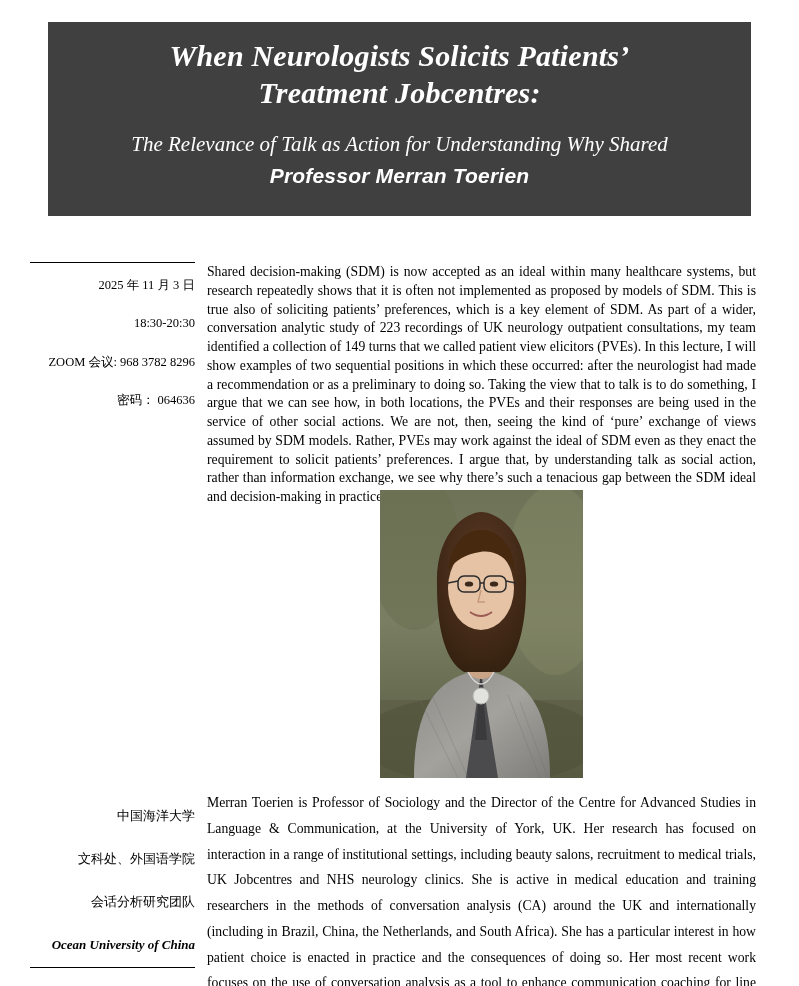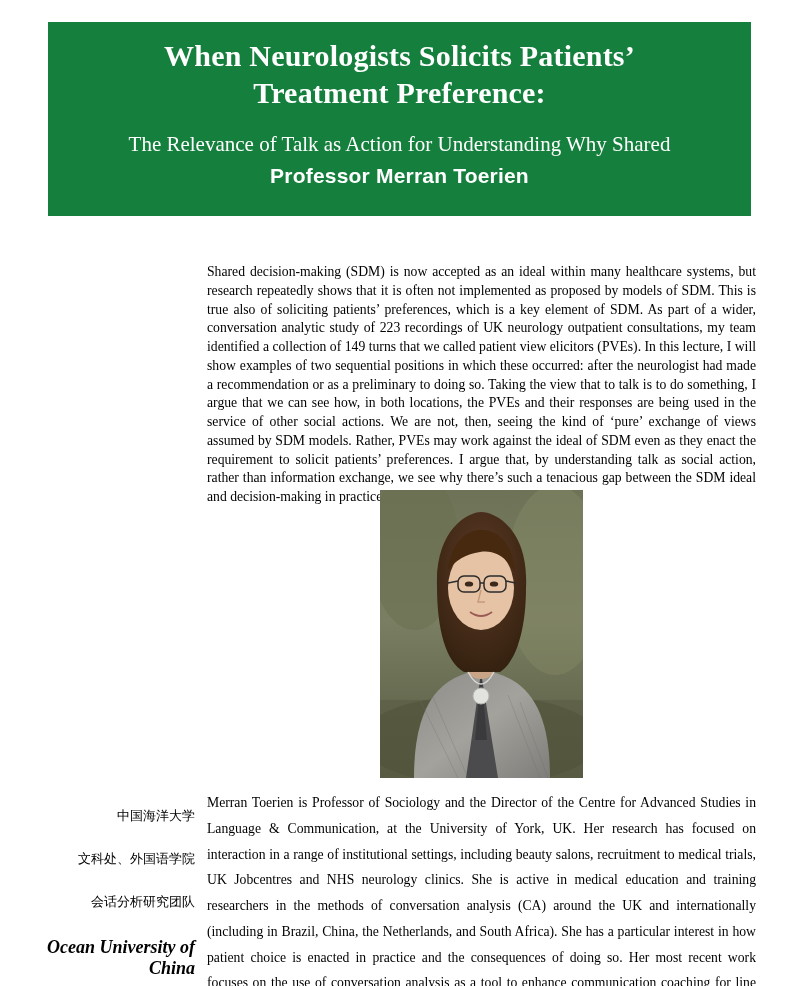--- a/index.html
+++ b/index.html
@@ -20,25 +20,26 @@
     height: 986px;
   }
 
   
   .banner {
     position: absolute;
     left: 48px;
     top: 22px;
     width: 703px;
     height: 194px;
-    background: #15803d;
+    background: #404040;
     color: #ffffff;
     text-align: center;
     box-sizing: border-box;
     padding: 16px 28px 10px 28px;
+    font-style: italic;
   }
   .banner-title {
     font-family: "Liberation Serif", serif;
     font-weight: bold;
     font-size: 30px;
     line-height: 1.22;
     letter-spacing: 0.2px;
   }
   .banner-subtitle {
     font-family: "Liberation Serif", serif;
@@ -128,46 +129,53 @@
     font-size: 13px;
   }
   .footer-left .org {
     margin-bottom: 26px;
     line-height: 1.3;
   }
   .footer-left .org-en {
     font-family: "Liberation Serif", serif;
     font-weight: bold;
     font-style: italic;
-    font-size: 18px;
+    font-size: 13px;
     margin-bottom: 14px;
   }
   .footer-rule {
     border: none;
     border-top: 1.6px solid #000;
     margin: 0;
     width: 100%;
   }
 </style>
 </head>
 <body>
 
 <div class="page">
 
   <div class="banner">
     <div class="banner-title">
       <div>When Neurologists Solicits Patients’</div>
-      <div>Treatment Preference:</div>
+      <div>Treatment Jobcentres:</div>
     </div>
     <div class="banner-subtitle">
       <div>The Relevance of Talk as Action for Understanding Why Shared</div>
     </div>
     <div class="banner-speaker">Professor Merran Toerien</div>
   </div>
 
+  <div class="left-col">
+    <hr class="rule">
+    <div class="info-line">2025 年 11 月 3 日</div>
+    <div class="info-line small-gap">18:30-20:30</div>
+    <div class="info-line">ZOOM 会议: 968 3782 8296</div>
+    <div class="info-line">密码： 064636</div>
+  </div>
 
   <div class="abstract">Shared decision-making (SDM) is now accepted as an ideal within many healthcare systems, but research repeatedly shows that it is often not implemented as proposed by models of SDM. This is true also of soliciting patients’ preferences, which is a key element of SDM. As part of a wider, conversation analytic study of 223 recordings of UK neurology outpatient consultations, my team identified a collection of 149 turns that we called patient view elicitors (PVEs). In this lecture, I will show examples of two sequential positions in which these occurred: after the neurologist had made a recommendation or as a preliminary to doing so. Taking the view that to talk is to do something, I argue that we can see how, in both locations, the PVEs and their responses are being used in the service of other social actions. We are not, then, seeing the kind of ‘pure’ exchange of views assumed by SDM models. Rather, PVEs may work against the ideal of SDM even as they enact the requirement to solicit patients’ preferences. I argue that, by understanding talk as social action, rather than information exchange, we see why there’s such a tenacious gap between the SDM ideal and decision-making in practice.</div>
 
   <div class="portrait-wrap">
     <svg class="portrait" viewBox="0 0 203 288" preserveAspectRatio="xMidYMid slice">
       <defs>
         <linearGradient id="bgGrad" x1="0" y1="0" x2="0" y2="1">
           <stop offset="0%" stop-color="#6e7358"></stop>
           <stop offset="45%" stop-color="#7a7f63"></stop>
           <stop offset="100%" stop-color="#55583f"></stop>

